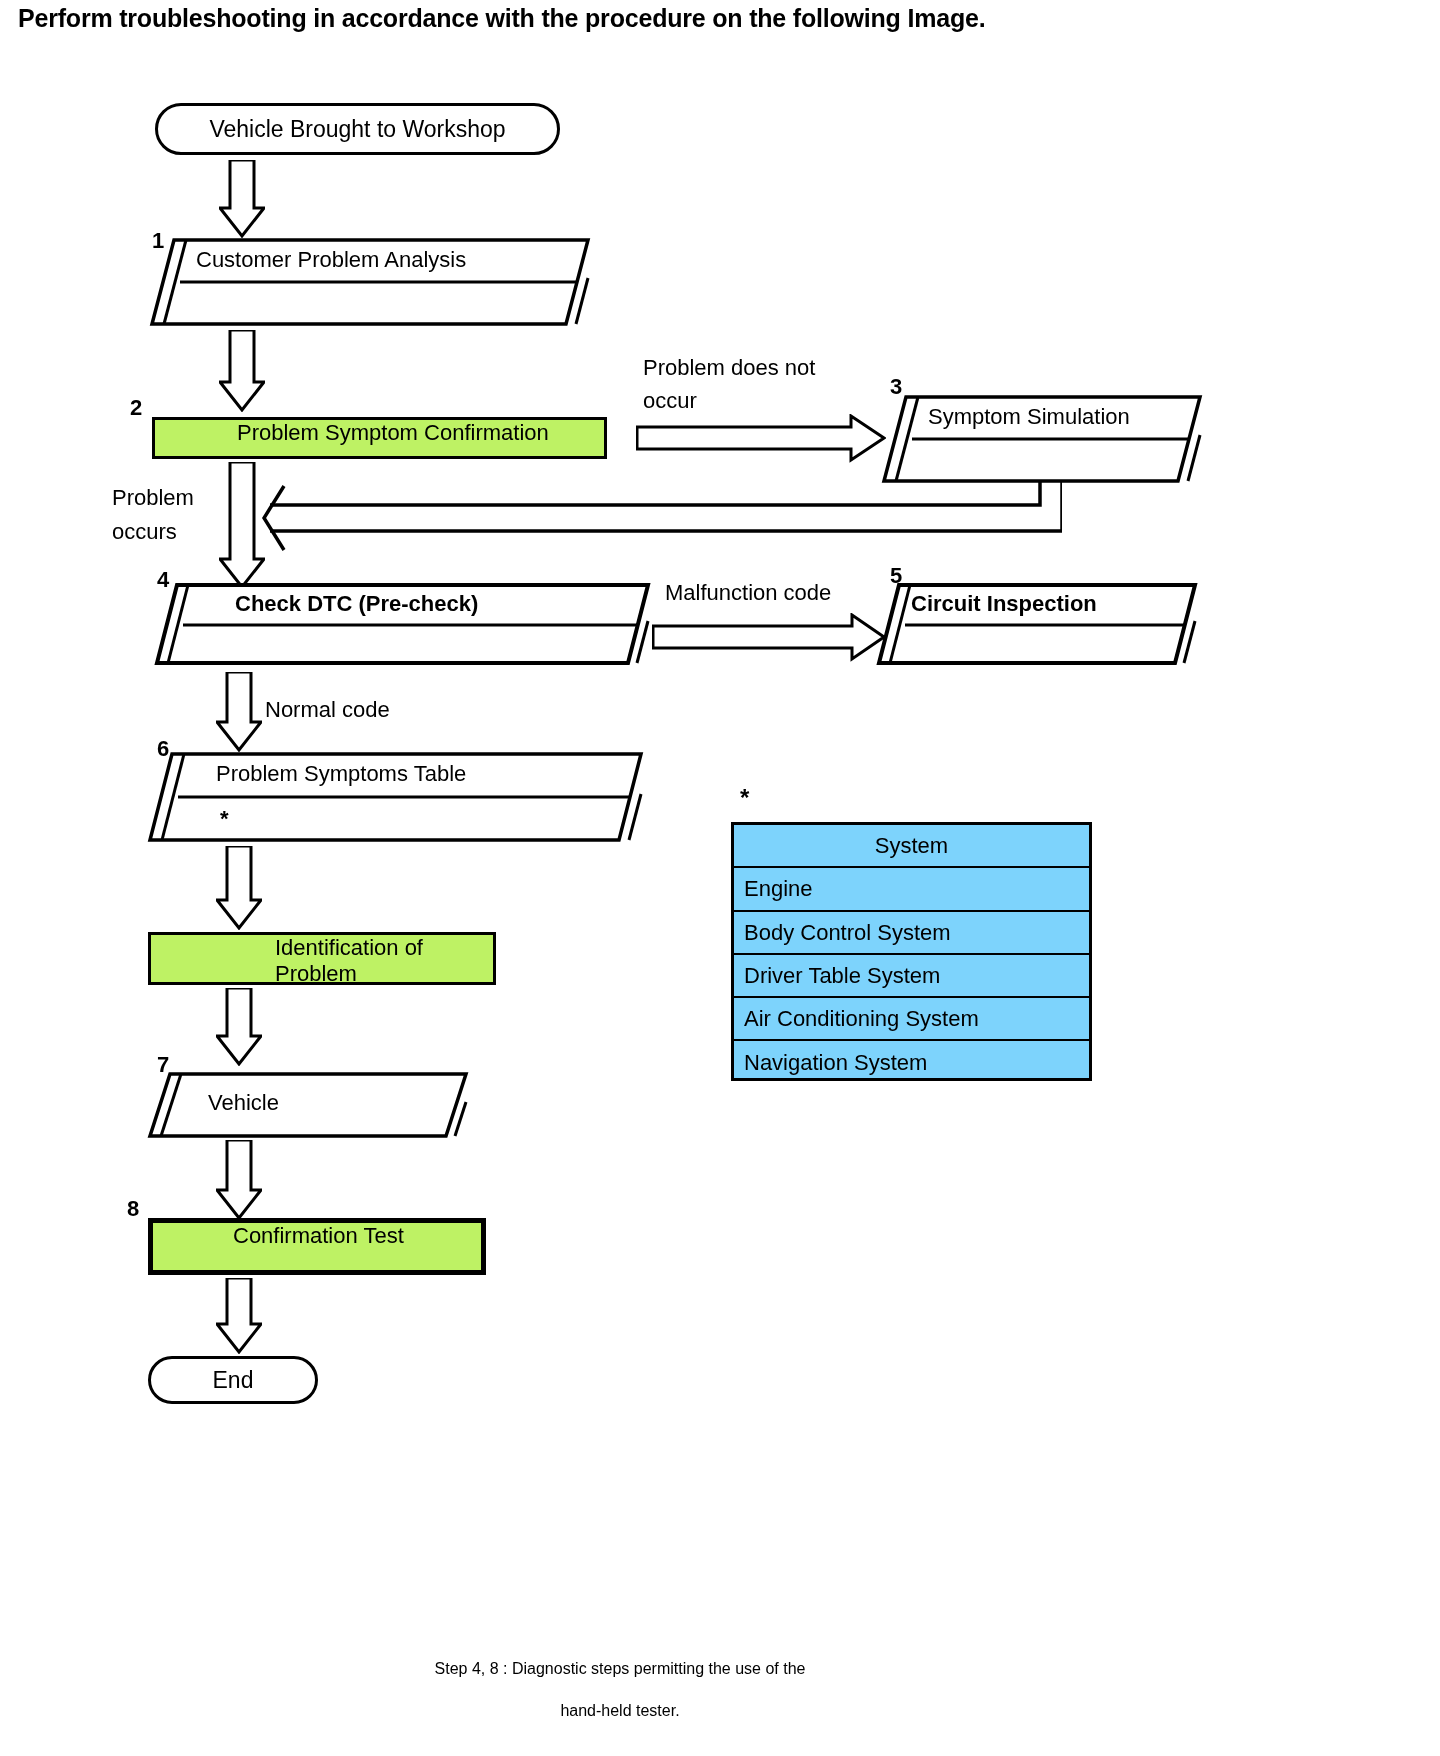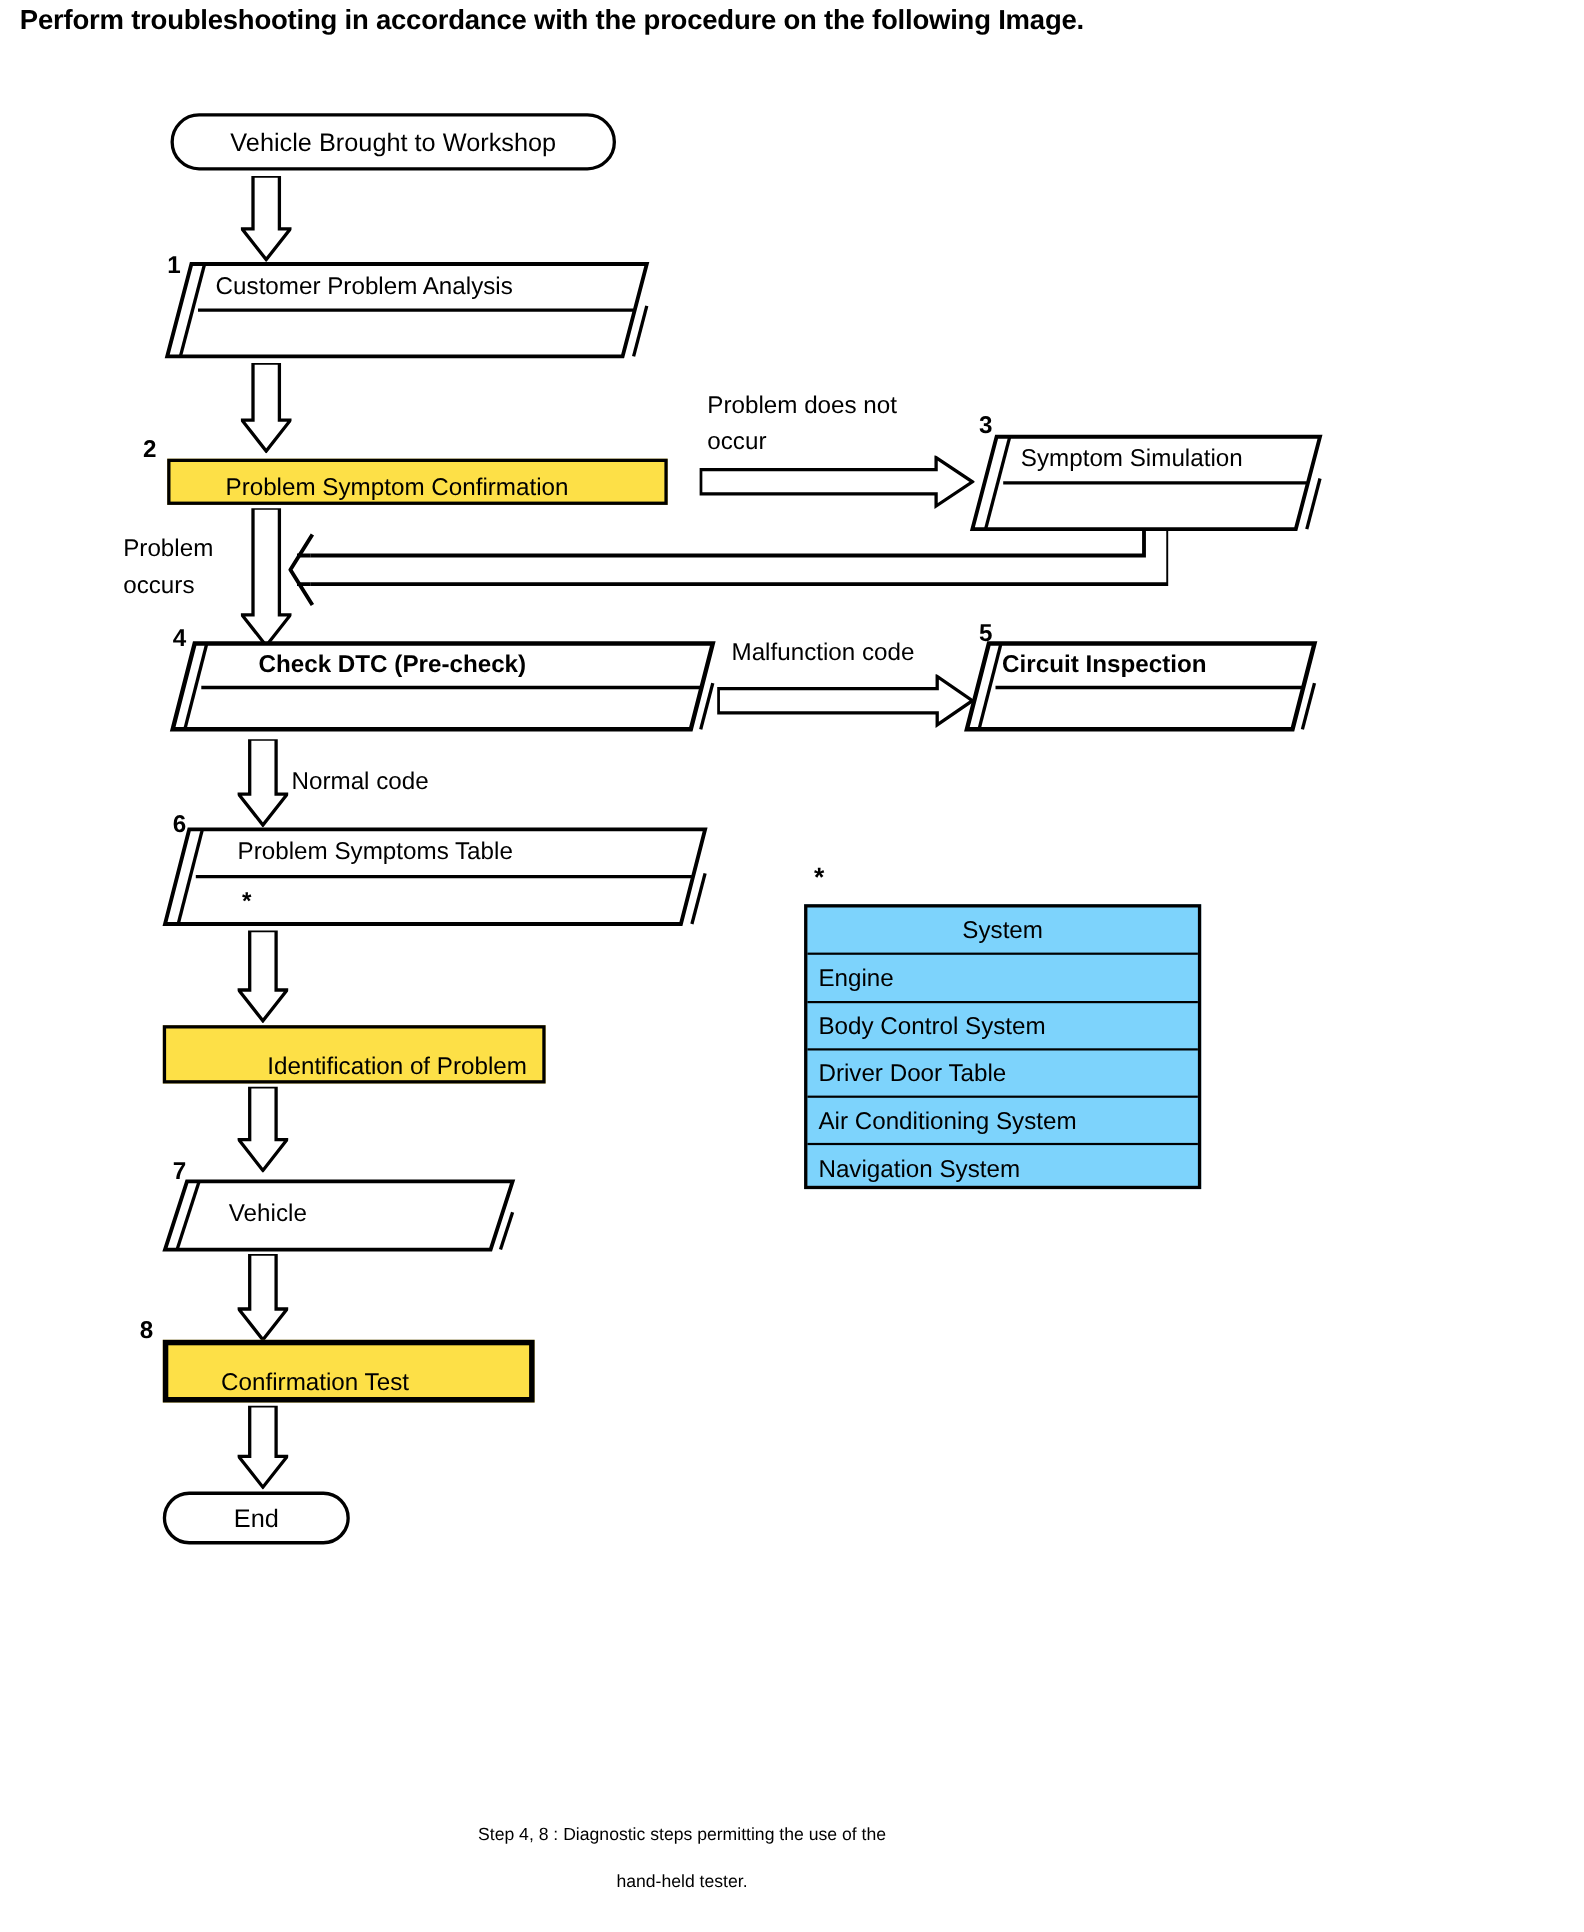--- a/index.html
+++ b/index.html
@@ -26,23 +26,24 @@
 
   
   .term{
     border:3px solid #000;border-radius:38px;
     display:flex;align-items:center;justify-content:center;
     font-size:23px;box-sizing:border-box;background:#fff;
   }
 
   
   .rect{
-    border:3px solid #000;box-sizing:border-box;background:#fde047;
-    display:flex;align-items:flex-end;
+    border:3px solid #000;box-sizing:border-box;background:#bef264;
+    display:flex;align-items:flex-start;
     font-size:22px;
+    padding-left:32px;
   }
   .rect.thick{border-width:5px;}
   .rect .pad{padding-left:50px;}
 
   
   .para{box-sizing:border-box;}
   .para svg{display:block;position:absolute;left:0;top:0;overflow:visible;}
   .para .ptxt{
     position:absolute;font-size:22px;white-space:nowrap;
   }
@@ -225,21 +226,21 @@
     <div class="trow thead" style="height:43px;">
       <span>System</span>
     </div>
     <div class="trow" style="height:44px;">
       <span class="tcell">Engine</span>
     </div>
     <div class="trow" style="height:43px;">
       <span class="tcell">Body Control System</span>
     </div>
     <div class="trow" style="height:43px;">
-      <span class="tcell">Driver Door Table</span>
+      <span class="tcell">Driver Table System</span>
     </div>
     <div class="trow" style="height:43px;">
       <span class="tcell">Air Conditioning System</span>
     </div>
     <div class="trow" style="height:43px;">
       <span class="tcell">Navigation System</span>
     </div>
   </div>
 
   <div class="abs" id="footnote">

